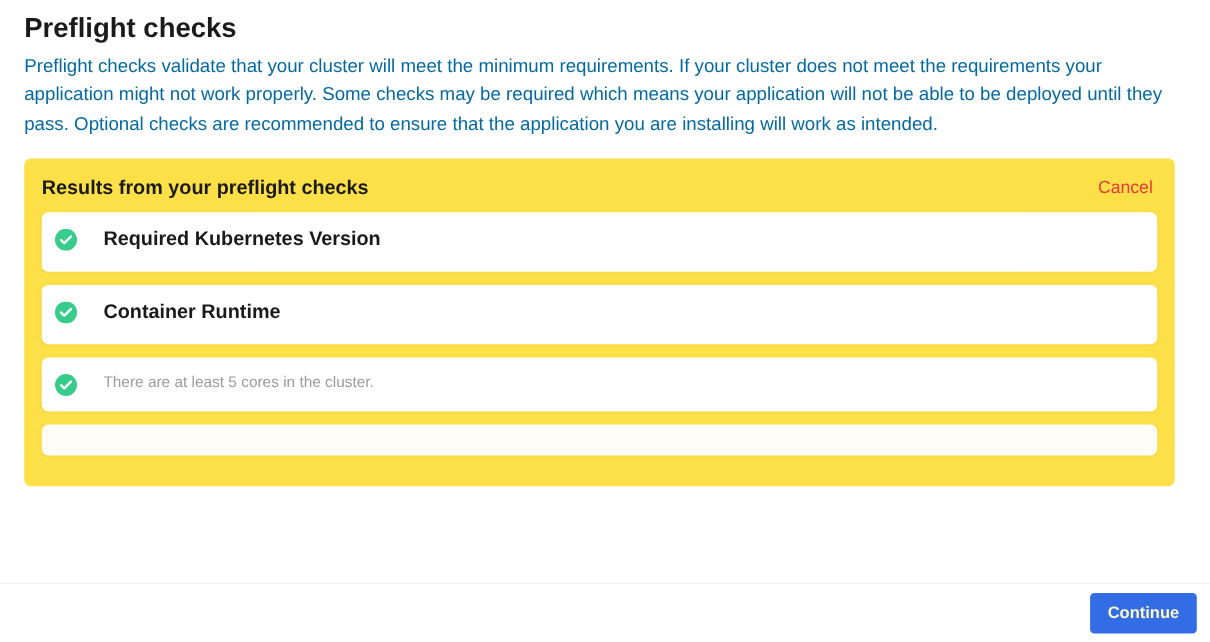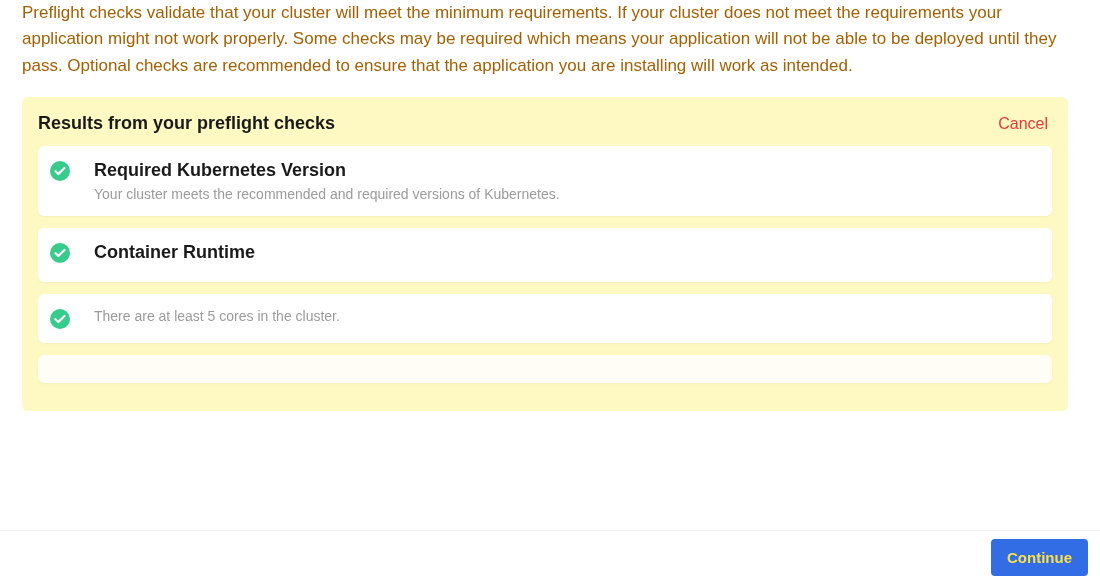--- a/index.html
+++ b/index.html
@@ -33,25 +33,25 @@
     }
     .page-title {
       font-size: 25px;
       font-weight: 700;
       color: #1a1a1a;
       padding: 12px 0 6px 0;
     }
     .page-description {
       font-size: 17px;
       line-height: 1.55;
-      color: #a16207;
+      color: #0369a1;
       padding-bottom: 18px;
     }
     .results-panel {
-      background: #fef9c3;
+      background: #fde047;
       border-radius: 6px;
       padding: 16px 16px 16px 16px;
     }
     .results-header {
       display: flex;
       justify-content: space-between;
       align-items: center;
       padding: 0 4px 12px 0;
     }
     .results-title {
@@ -109,51 +109,51 @@
       height: 54px;
       background: #ffffff;
       display: flex;
       justify-content: flex-end;
       align-items: center;
       padding-right: 12px;
       border-top: 1px solid #eeeeee;
     }
     .continue-btn {
       background: #326de6;
-      color: #fde047;
+      color: #fef9c3;
       border: none;
       border-radius: 4px;
       font-size: 15px;
       font-weight: 600;
       padding: 10px 16px;
       cursor: pointer;
     }
   </style>
 </head>
 <body>
 
 <div class="scroll-container">
+  <h1 class="page-title">Preflight checks</h1>
   <p class="page-description">Preflight checks validate that your cluster will meet the minimum requirements. If your cluster does not meet the requirements your application might not work properly. Some checks may be required which means your application will not be able to be deployed until they pass. Optional checks are recommended to ensure that the application you are installing will work as intended.</p>
 
   <div class="results-panel">
     <div class="results-header">
       <div class="results-title">Results from your preflight checks</div>
       <a class="cancel-link">Cancel</a>
     </div>
     <div id="checks-list">
         <div class="check-card">
           <div class="status-icon">
             <svg width="20" height="20" viewBox="0 0 20 20">
               <circle cx="10" cy="10" r="10" fill="#38cc8c"></circle>
               <path d="M5.5 10.2 L8.4 13 L14.5 7" stroke="#ffffff" stroke-width="2.2" fill="none" stroke-linecap="round" stroke-linejoin="round"></path>
             </svg>
           </div>
           <div class="check-body">
             <div class="check-title">Required Kubernetes Version</div>
-            <div class="check-desc">Your cluster meets the recommended and required versions of Kubernetes.</div>
           </div>
         </div>
         <div class="check-card">
           <div class="status-icon">
             <svg width="20" height="20" viewBox="0 0 20 20">
               <circle cx="10" cy="10" r="10" fill="#38cc8c"></circle>
               <path d="M5.5 10.2 L8.4 13 L14.5 7" stroke="#ffffff" stroke-width="2.2" fill="none" stroke-linecap="round" stroke-linejoin="round"></path>
             </svg>
           </div>
           <div class="check-body">

